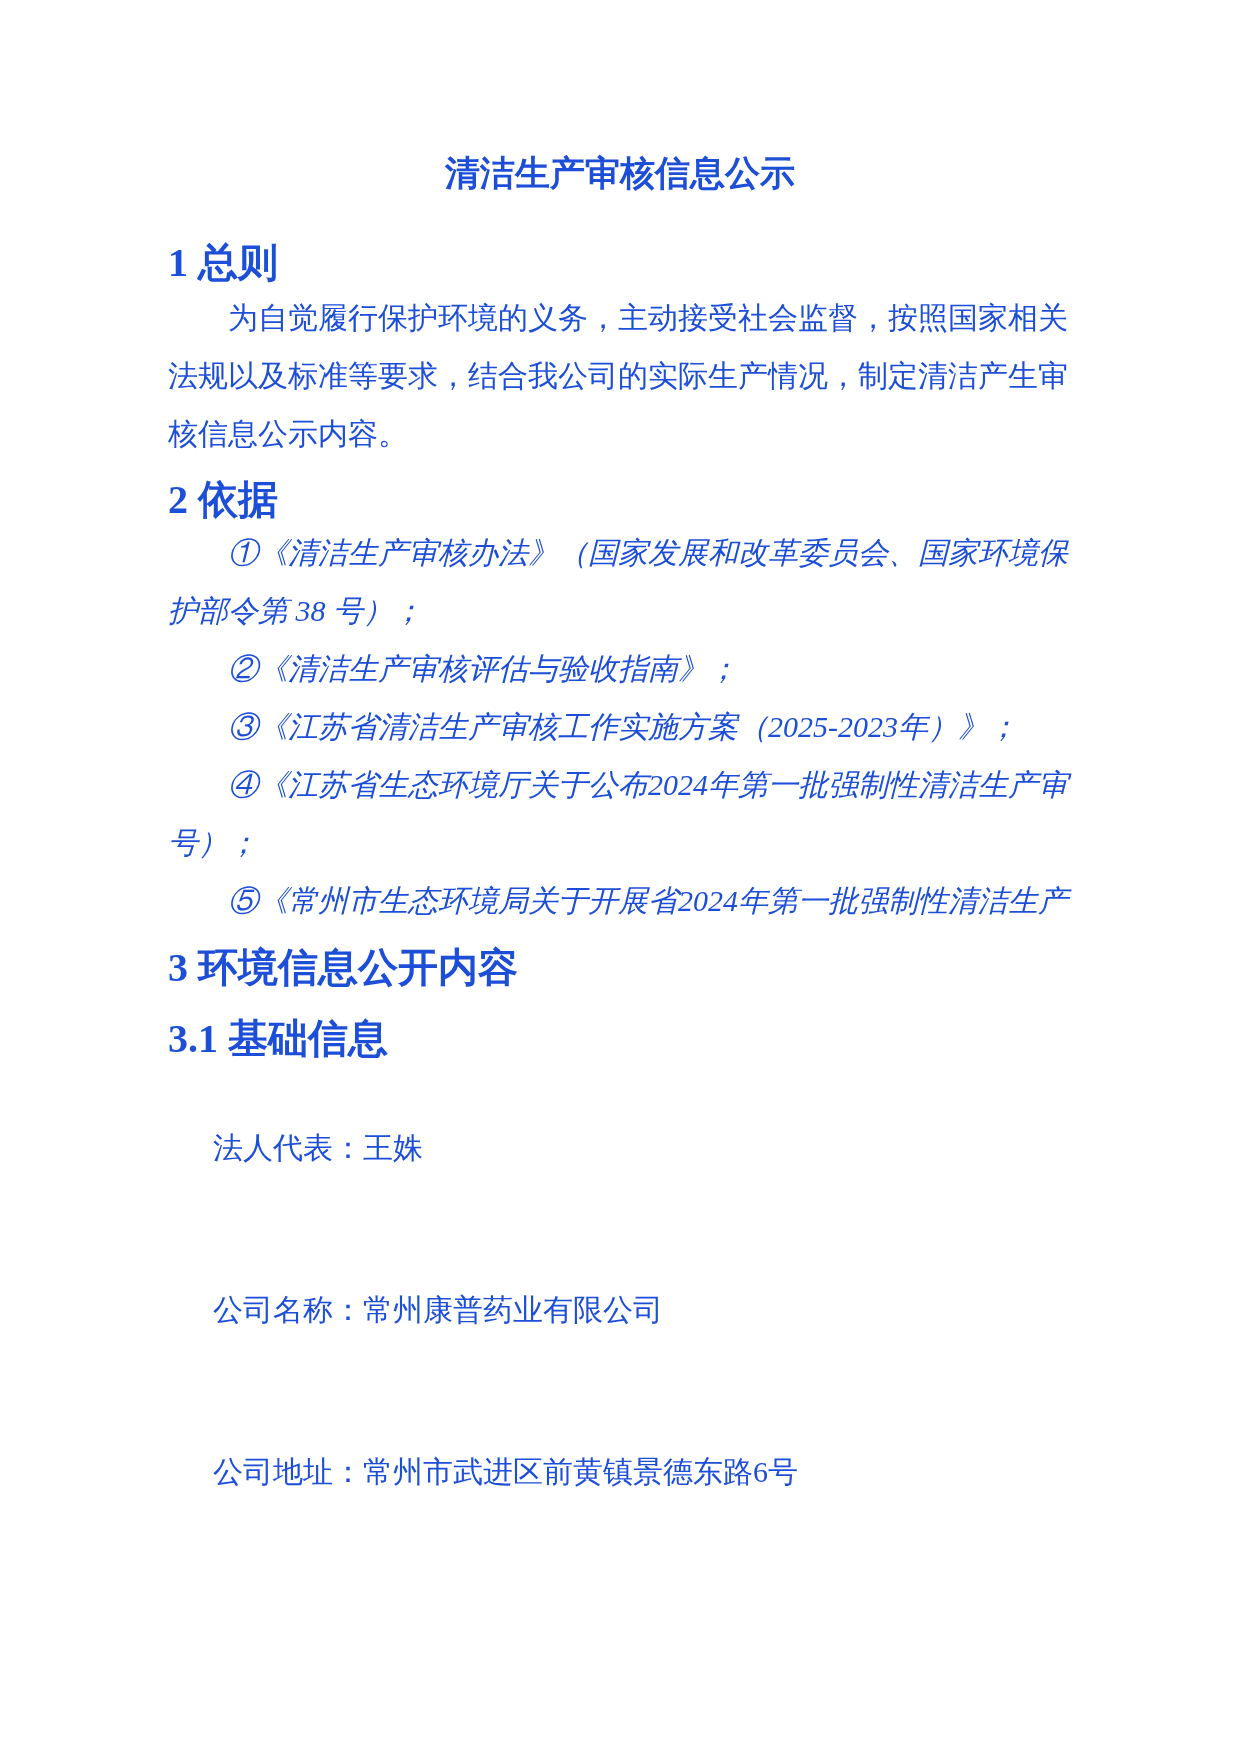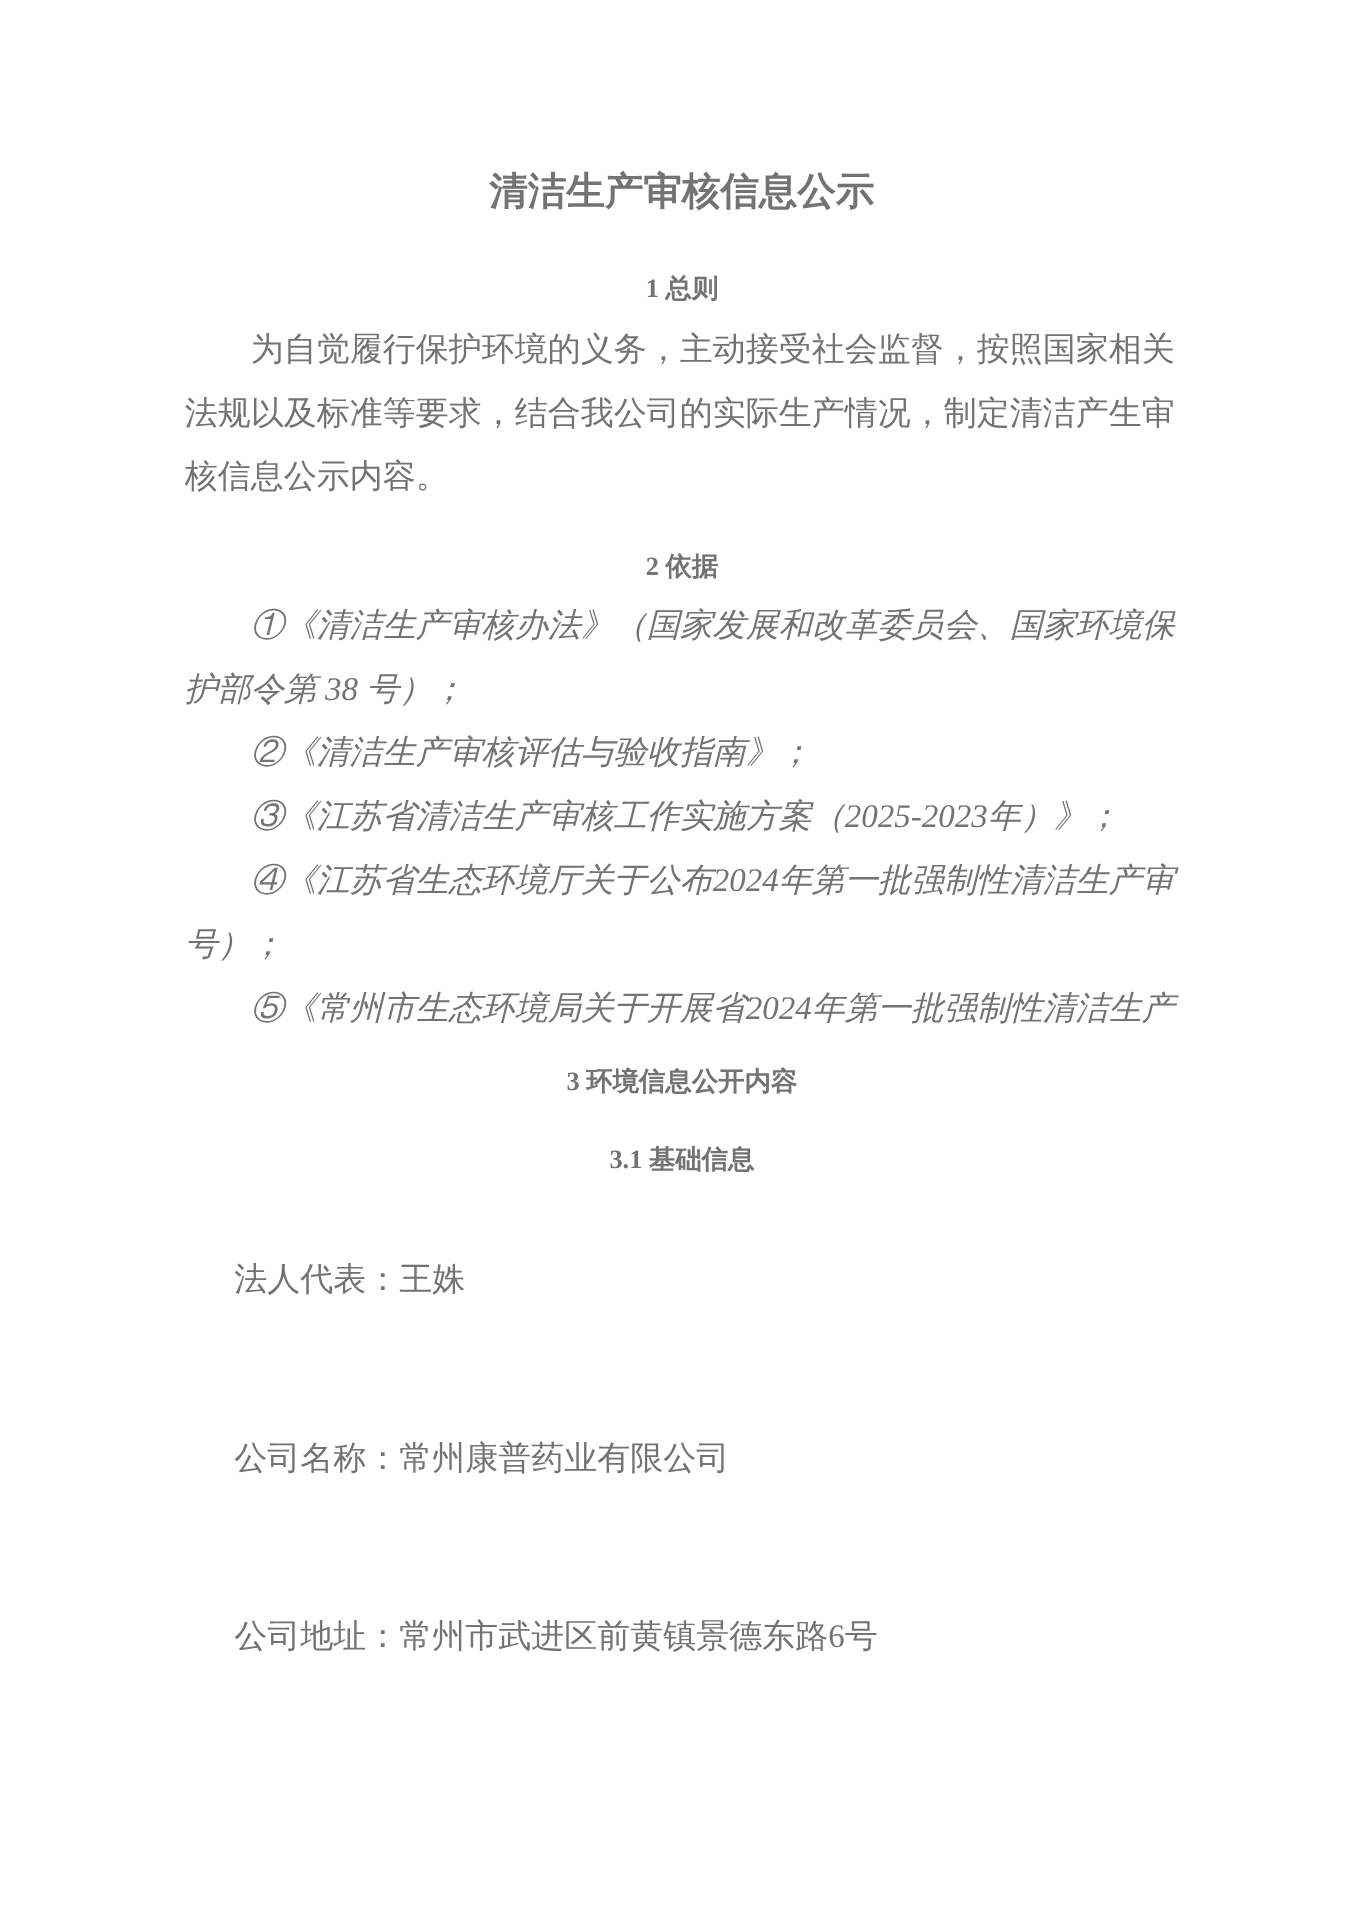--- a/index.html
+++ b/index.html
@@ -7,40 +7,39 @@
     padding: 0;
     background: #ffffff;
   }
   .page {
     position: relative;
     width: 1240px;
     height: 1617px;
     box-sizing: border-box;
     padding: 150px 168px 0 168px;
     background: #ffffff;
-    color: #737373;
+    color: #1d4ed8;
     font-family: "Liberation Serif", "DejaVu Serif", serif;
     overflow: hidden;
   }
   .doc-title {
     font-size: 35px;
     font-weight: 700;
     line-height: 47px;
     text-align: center;
     white-space: pre-wrap;
   }
   .heading {
-    font-size: 24px;
+    font-size: 40px;
     font-weight: 700;
     line-height: 42px;
     white-space: pre-wrap;
-    text-align: center;
   }
   .h-sec1 { margin-top: 45px; }
-  .h-sec2 { margin-top: 32px; }
+  .h-sec2 { margin-top: 16px; }
   .h-sec3 { margin-top: 17px; }
   .h-sub31 { margin-top: 29px; }
   .para { margin-top: 5px; }
   .refs { margin-top: 3px; font-style: italic; }
   .info-list { margin-top: 7px; }
   .line {
     font-size: 30px;
     line-height: 58px;
     white-space: pre-wrap;
   }

